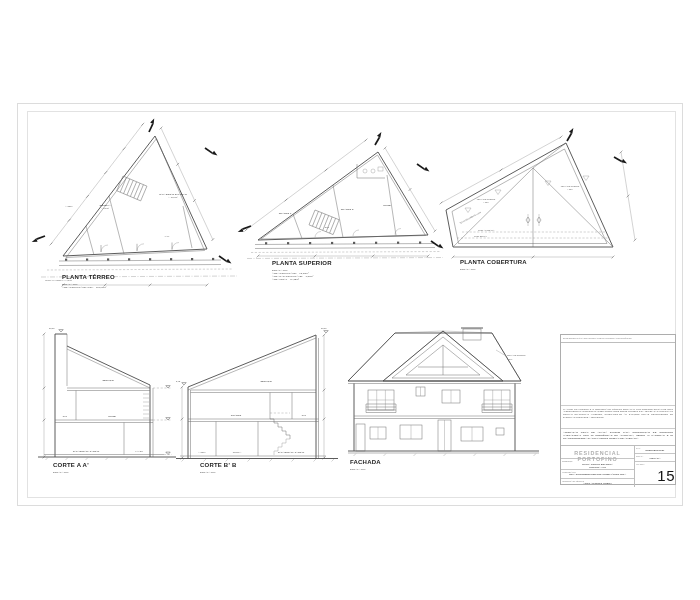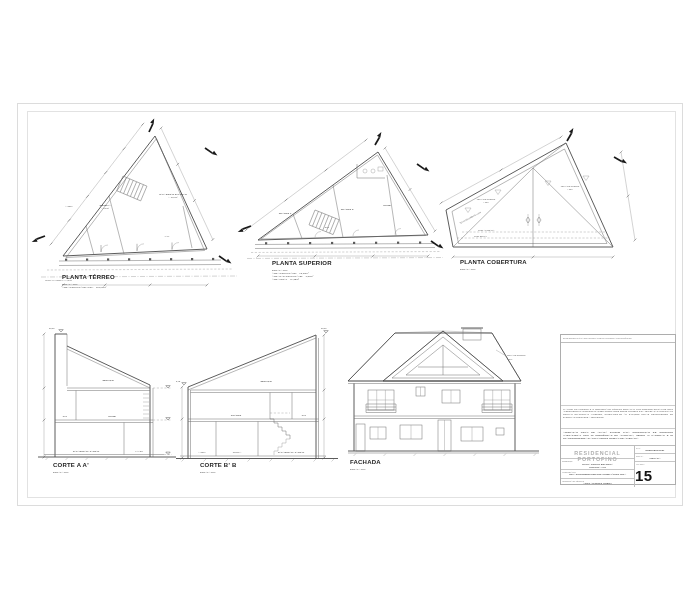--- a/index.html
+++ b/index.html
@@ -42,21 +42,21 @@
   .tb-project{height:13px}
   .tb-project .proj{font-size:5.4px;font-weight:bold;letter-spacing:.9px;color:#b0b0b0;
                     text-align:center;padding-top:3.5px}
   .tb-addr{height:11px}
   .tb-owner{height:9px}
   .tb-resp{height:8px}
   .tb-resp .cval,.tb-owner .cval{padding-top:3.2px}
   .tb-small{height:8px}
   .tb-small .cval{padding-top:3px;font-size:2.3px}
   .tb-prancha{height:25px}
-  .tb-prancha .num{font-size:15px;font-weight:bold;color:#141414;text-align:left;
+  .tb-prancha .num{font-size:15px;font-weight:normal;color:#141414;text-align:right;
                    padding-top:5px;letter-spacing:.5px}
 </style>
 </head>
 <body>
 
 <svg width="0" height="0">
   <defs>
     <g id="flag">
       <line x1="0" y1="0" x2="9" y2="0" stroke="#1a1a1a" stroke-width="1.7"></line>
       <polygon points="9,0.9 9,-2.9 14.5,-1" fill="#1a1a1a"></polygon>

